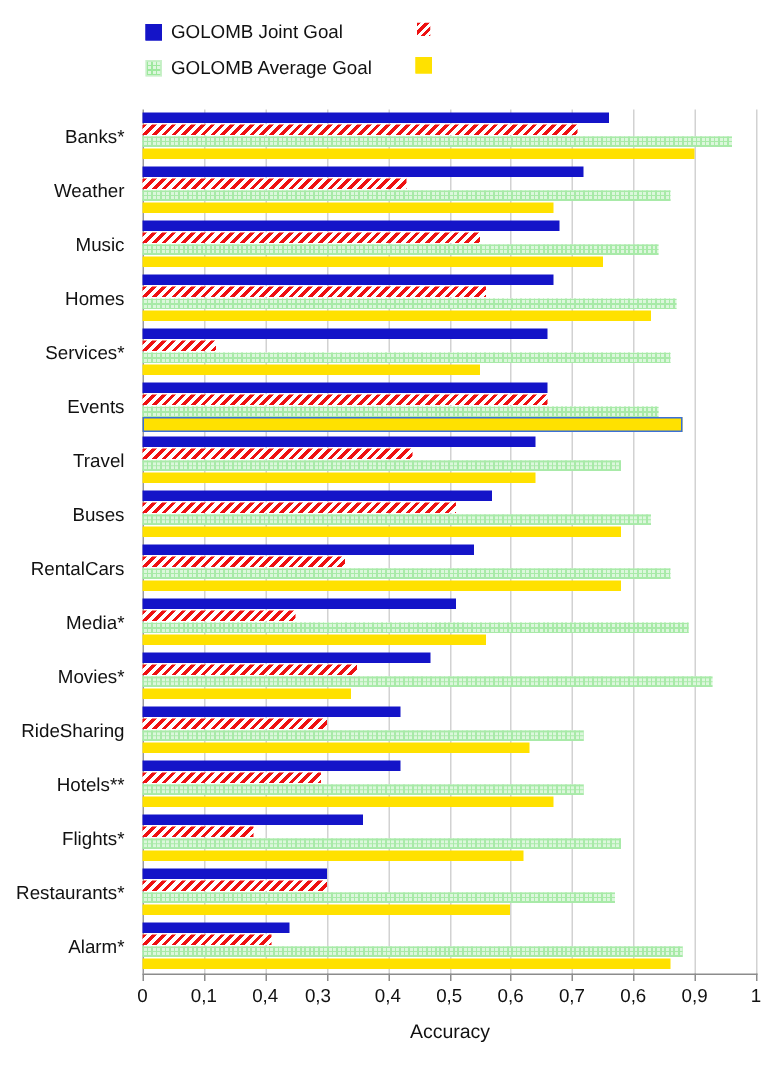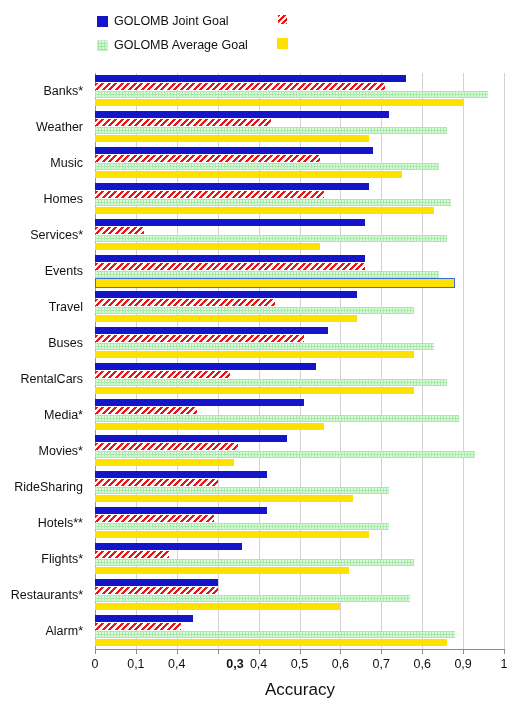--- a/index.html
+++ b/index.html
@@ -168,21 +168,21 @@
     text-align: center;
     font-size: 12.5px;
     color: #111111;
   }
   #xaxis-title {
     position: absolute;
     top: 680px;
     left: 95px;
     width: 410px;
     text-align: center;
-    font-size: 17px;
+    font-size: 13px;
     color: #111111;
   }
 </style>
 </head>
 <body>
 
 <div id="legend">
   <div class="legend-item col1 row1">
     <span class="legend-swatch sw-blue"></span>
     <span>GOLOMB Joint Goal</span>
@@ -334,21 +334,21 @@
 
 <div id="xaxis-line"></div>
 <div id="xaxis-ticks">
     <div class="xtick-mark" style="left: 95px;"></div>
     <div class="xtick-label" style="left: 95px;">0</div>
     <div class="xtick-mark" style="left: 135.9px;"></div>
     <div class="xtick-label" style="left: 135.9px;">0,1</div>
     <div class="xtick-mark" style="left: 176.8px;"></div>
     <div class="xtick-label" style="left: 176.8px;">0,4</div>
     <div class="xtick-mark" style="left: 217.7px;"></div>
-    <div class="xtick-label" style="left: 235px; font-weight: bold;">0,3</div>
+    <div class="xtick-label" style="left: 212px;">0,3</div>
     <div class="xtick-mark" style="left: 258.6px;"></div>
     <div class="xtick-label" style="left: 258.6px;">0,4</div>
     <div class="xtick-mark" style="left: 299.5px;"></div>
     <div class="xtick-label" style="left: 299.5px;">0,5</div>
     <div class="xtick-mark" style="left: 340.4px;"></div>
     <div class="xtick-label" style="left: 340.4px;">0,6</div>
     <div class="xtick-mark" style="left: 381.3px;"></div>
     <div class="xtick-label" style="left: 381.3px; text-align: center;">0,7</div>
     <div class="xtick-mark" style="left: 422.2px;"></div>
     <div class="xtick-label" style="left: 422.2px;">0,6</div>

